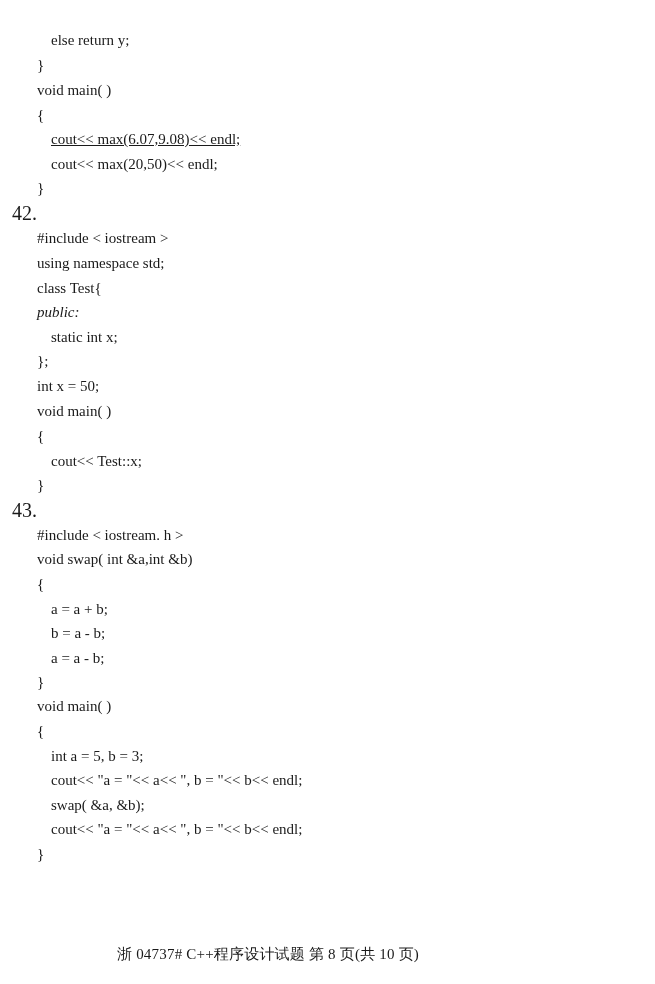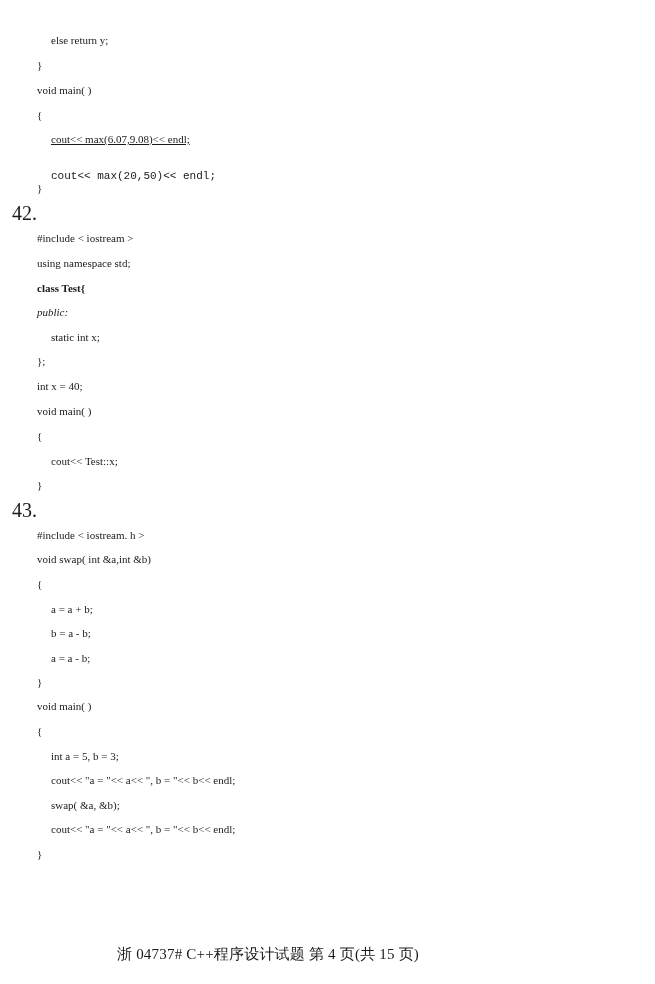--- a/index.html
+++ b/index.html
@@ -3,64 +3,64 @@
 <meta charset="utf-8">
 <style>
   html, body { margin: 0; padding: 0; background: #ffffff; }
   body {
     width: 655px; height: 984px; position: relative; overflow: hidden;
     font-family: "Liberation Serif", "DejaVu Serif", serif;
     color: #1a1a1a;
   }
   .line {
     position: absolute;
-    font-size: 11px;
+    font-size: 15px;
     white-space: pre;
     line-height: 16px;
   }
   .qnum { left: 12px; font-size: 20px; }
   .l0 { left: 37px; }
   .l1 { left: 51px; }
   .footer {
     position: absolute; left: 117px; top: 945px;
     font-size: 15px; white-space: pre; letter-spacing: 0.2px;
   }
 </style>
 </head>
 <body>
 
 <div id="doc">
     <div class="line l1" style="top: 32px;">else return y;</div>
     <div class="line l0" style="top: 57px;">}</div>
     <div class="line l0" style="top: 82px;">void main( )</div>
     <div class="line l0" style="top: 107px;">{</div>
     <div class="line l1" style="top: 131px; text-decoration: underline;">cout&lt;&lt; max(6.07,9.08)&lt;&lt; endl;</div>
-    <div class="line l1" style="top: 168px; font-family: Liberation Mono, monospace;">cout&lt;&lt; max(20,50)&lt;&lt; endl;</div>
+    <div class="line l1" style="top: 156px;">cout&lt;&lt; max(20,50)&lt;&lt; endl;</div>
     <div class="line l0" style="top: 180px;">}</div>
     <div class="line qnum" style="top: 205px;">42.</div>
     <div class="line l0" style="top: 230px;">#include &lt; iostream &gt;</div>
     <div class="line l0" style="top: 255px;">using namespace std;</div>
-    <div class="line l0" style="top: 280px; font-weight: bold;">class Test{</div>
+    <div class="line l0" style="top: 280px;">class Test{</div>
     <div class="line l0" style="top: 304px; font-style: italic;">public:</div>
     <div class="line l1" style="top: 329px;">static int x;</div>
     <div class="line l0" style="top: 353px;">};</div>
-    <div class="line l0" style="top: 378px;">int x = 40;</div>
+    <div class="line l0" style="top: 378px;">int x = 50;</div>
     <div class="line l0" style="top: 403px;">void main( )</div>
     <div class="line l0" style="top: 428px;">{</div>
     <div class="line l1" style="top: 453px;">cout&lt;&lt; Test::x;</div>
     <div class="line l0" style="top: 477px;">}</div>
     <div class="line qnum" style="top: 502px;">43.</div>
     <div class="line l0" style="top: 527px;">#include &lt; iostream. h &gt;</div>
     <div class="line l0" style="top: 551px;">void swap( int &amp;a,int &amp;b)</div>
     <div class="line l0" style="top: 576px;">{</div>
     <div class="line l1" style="top: 601px;">a = a + b;</div>
     <div class="line l1" style="top: 625px;">b = a - b;</div>
     <div class="line l1" style="top: 650px; text-align: right;">a = a - b;</div>
     <div class="line l0" style="top: 674px;">}</div>
     <div class="line l0" style="top: 698px;">void main( )</div>
     <div class="line l0" style="top: 723px;">{</div>
     <div class="line l1" style="top: 748px;">int a = 5, b = 3;</div>
     <div class="line l1" style="top: 772px;">cout&lt;&lt; "a = "&lt;&lt; a&lt;&lt; ", b = "&lt;&lt; b&lt;&lt; endl;</div>
     <div class="line l1" style="top: 797px;">swap( &amp;a, &amp;b);</div>
     <div class="line l1" style="top: 821px;">cout&lt;&lt; "a = "&lt;&lt; a&lt;&lt; ", b = "&lt;&lt; b&lt;&lt; endl;</div>
     <div class="line l0" style="top: 846px;">}</div>
   </div>
-<div class="footer">浙 04737# C++程序设计试题 第 4 页(共 15 页)</div>
+<div class="footer">浙 04737# C++程序设计试题 第 8 页(共 10 页)</div>
 
 </body></html>

